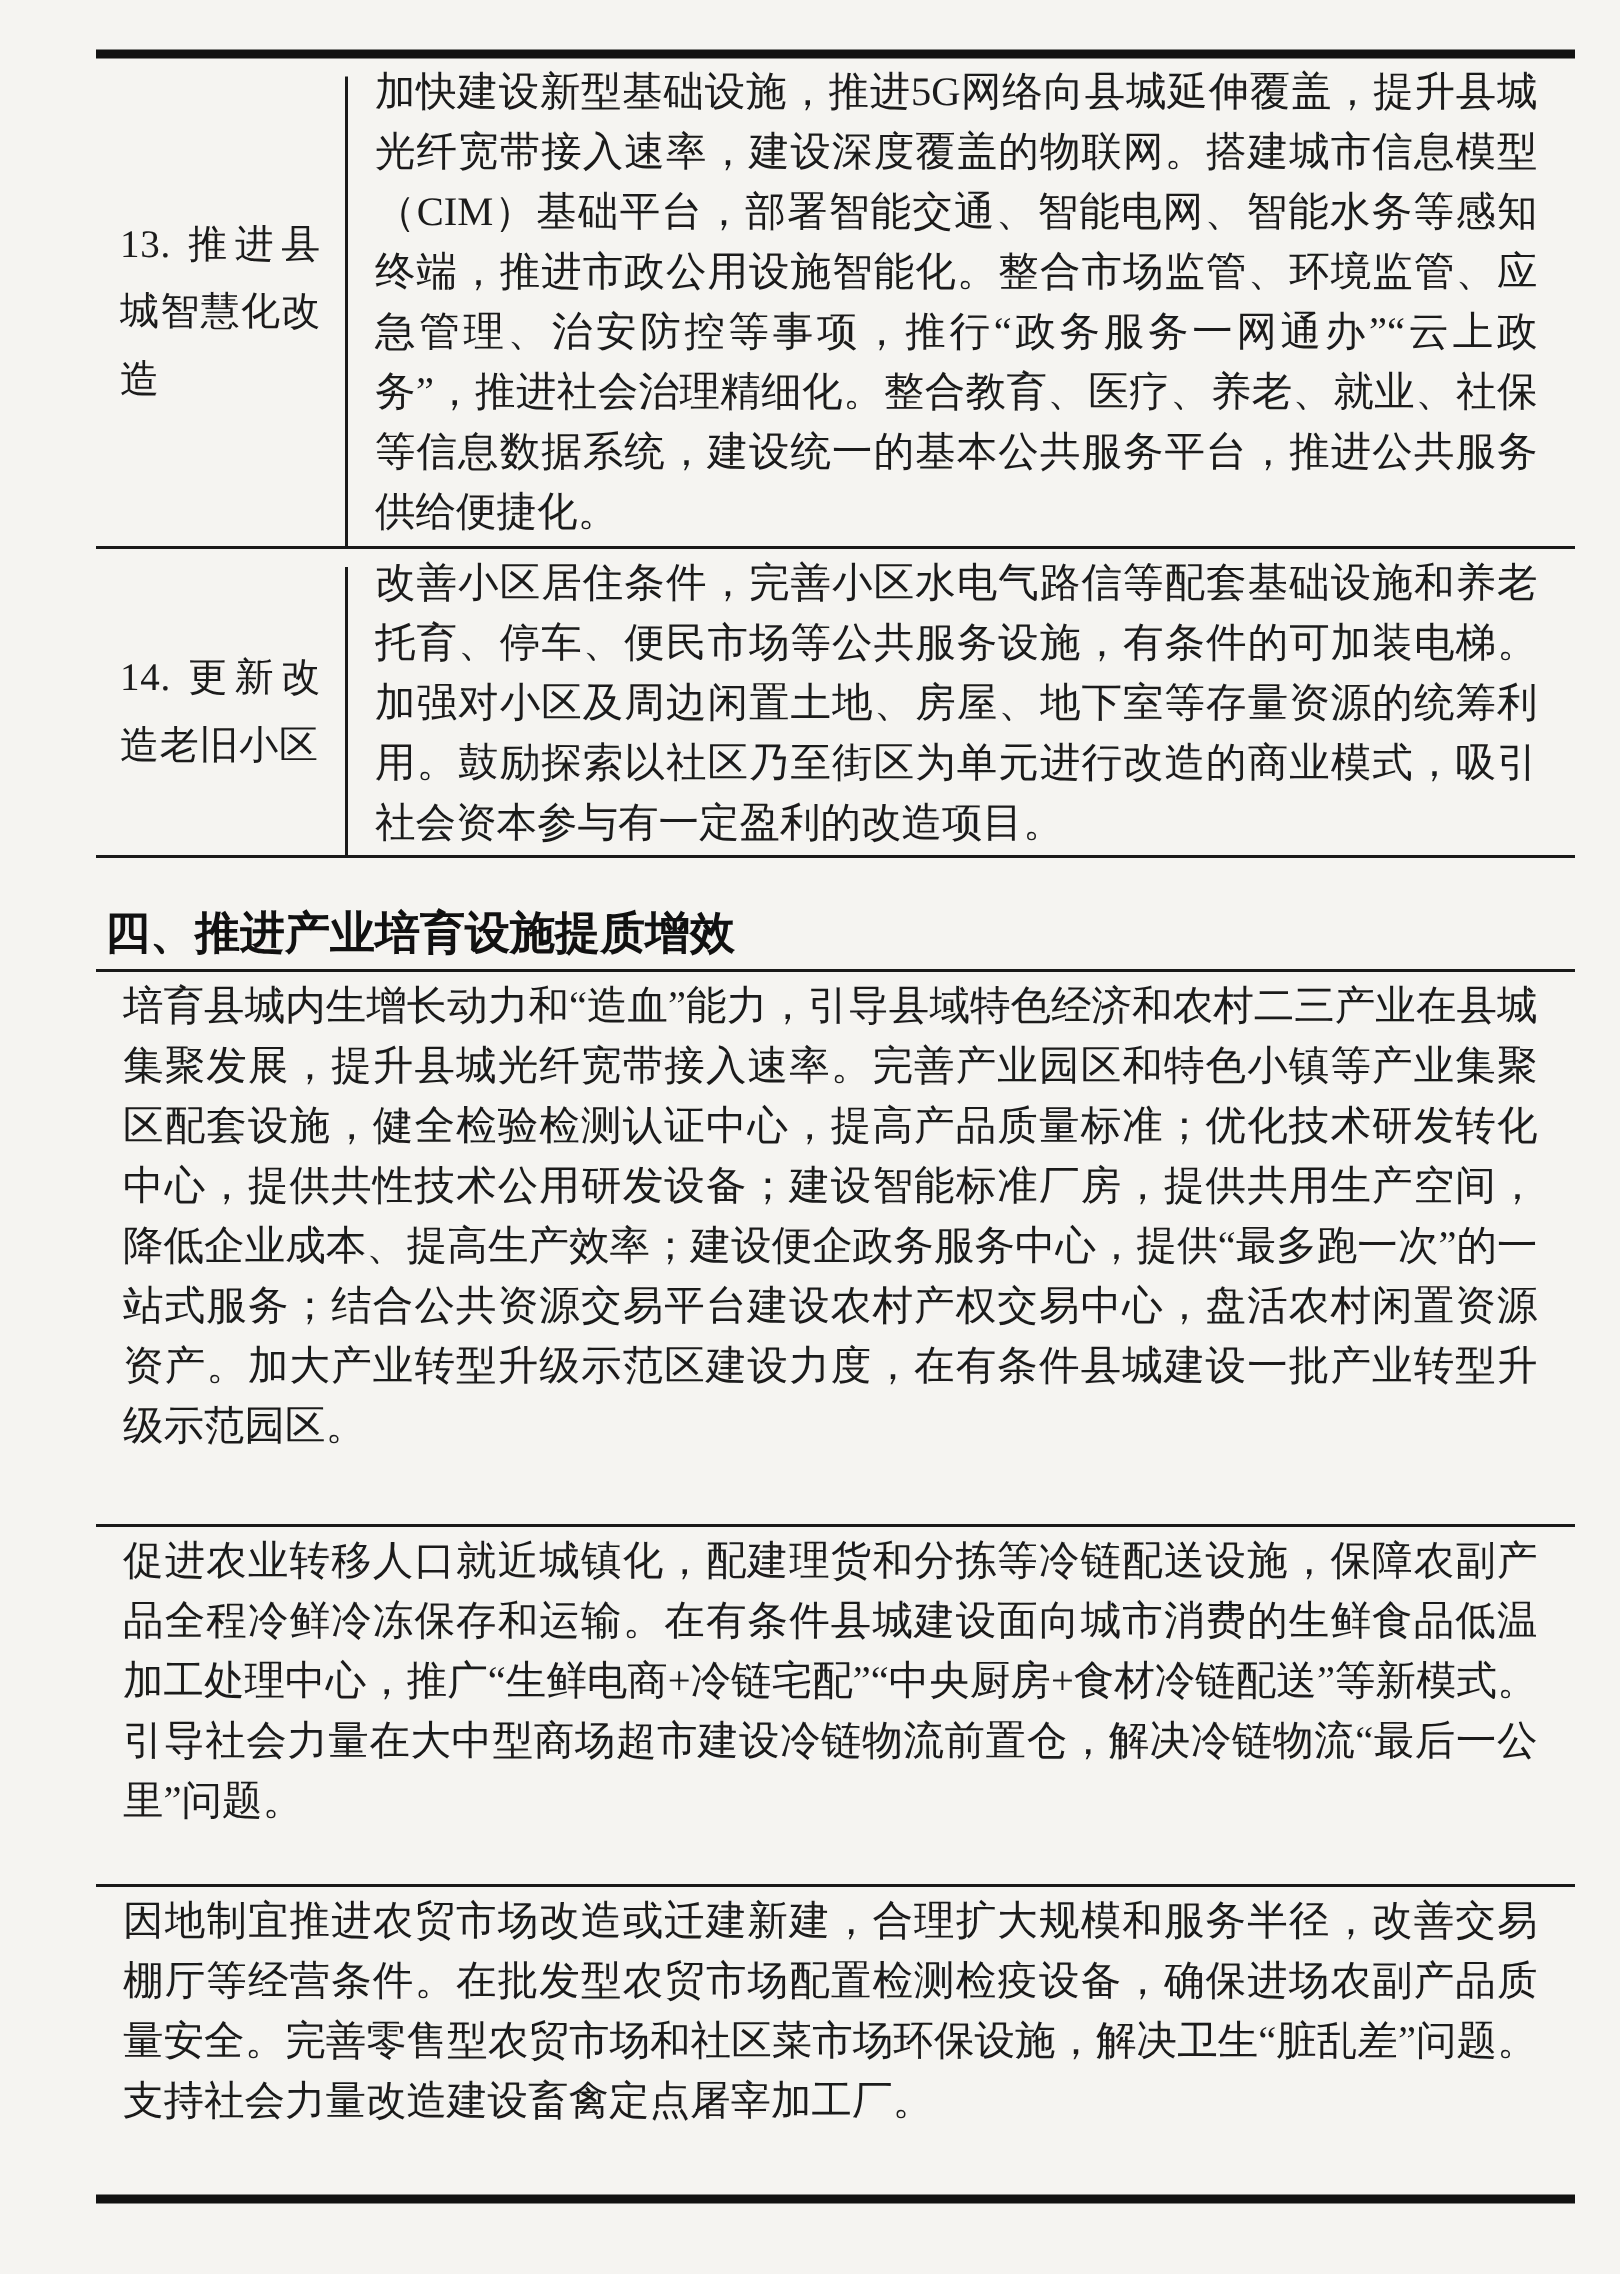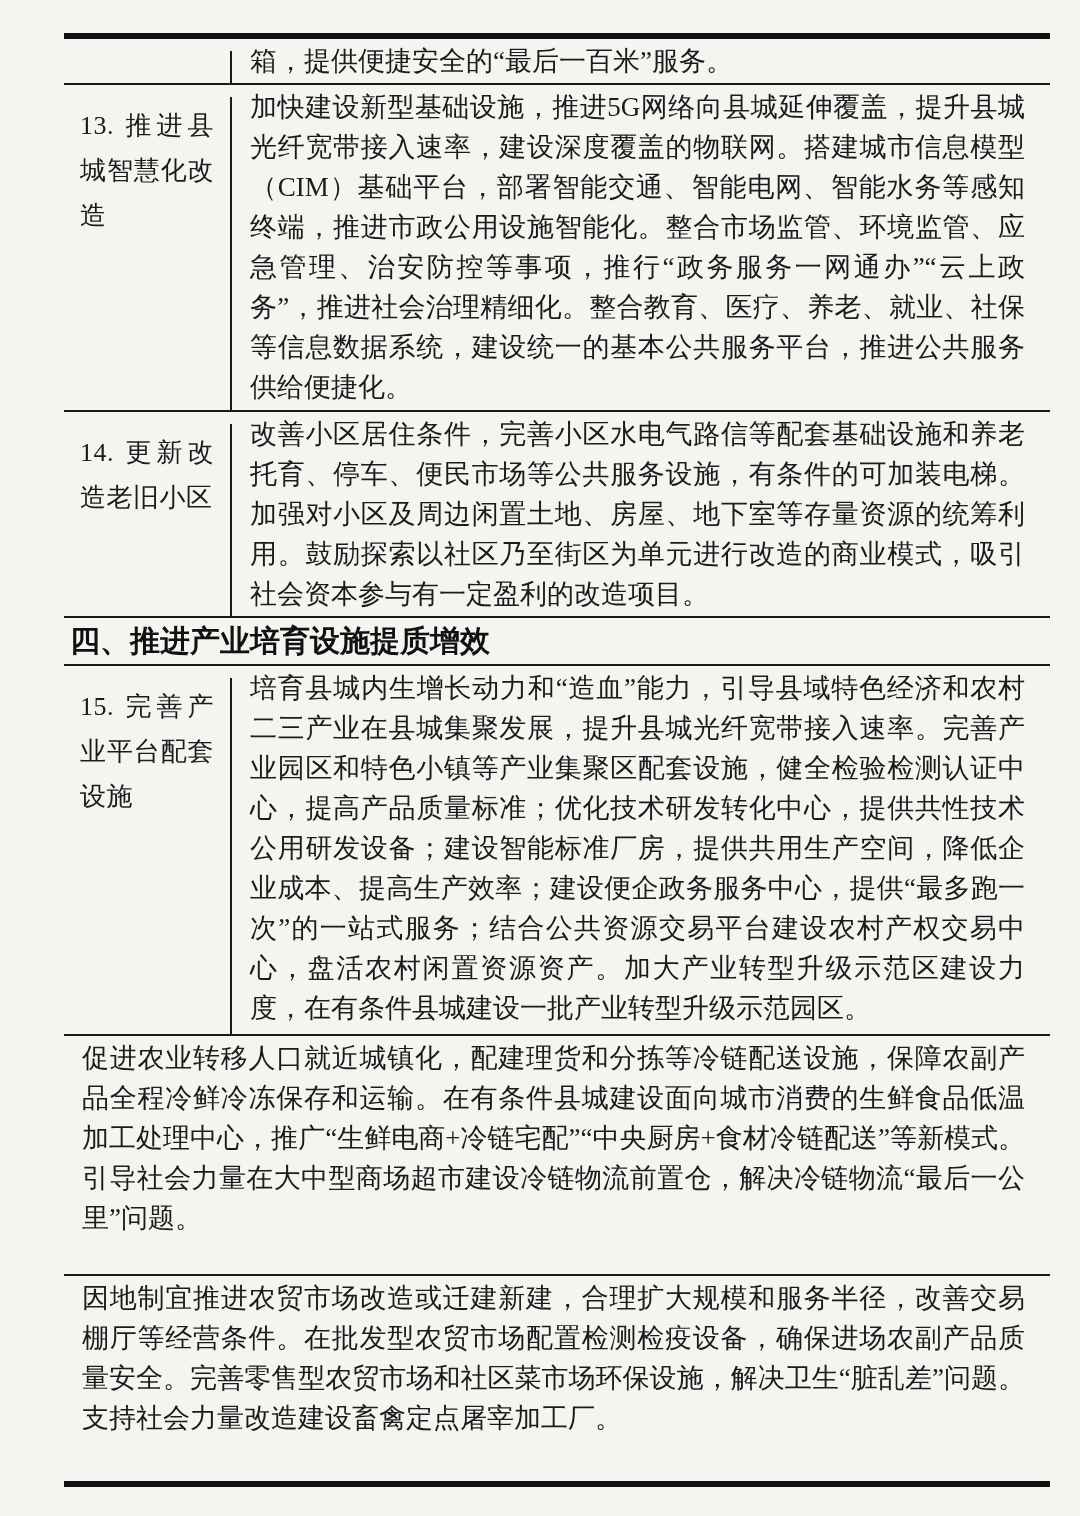--- a/index.html
+++ b/index.html
@@ -30,21 +30,21 @@
   }
   .row:last-child {
     border-bottom: none;
   }
   .label-cell {
     flex: 0 0 168px;
     width: 168px;
     border-right: 2px solid #1a1a1a;
     box-sizing: border-box;
     display: flex;
-    align-items: flex-start;
+    align-items: center;
     padding: 6px 16px;
     margin-top: 12px;
   }
   .label-text {
     width: 100%;
     font-size: 26px;
     line-height: 45px;
     text-align: justify;
     text-justify: inter-character;
     letter-spacing: 0.5px;
@@ -67,38 +67,30 @@
     font-family: "Liberation Sans", "DejaVu Sans", sans-serif;
     font-weight: bold;
     font-size: 30px;
     line-height: 40px;
     color: #111111;
   }
   
   .r0 { min-height: 42px; }
   .r1 { min-height: 327px; }
   .r2 { min-height: 201px; }
-  .r3 { min-height: 48px; }
+  .r3 { min-height: 48px; margin-top: 28px; }
   .r4 { min-height: 370px; }
   .r5 { min-height: 240px; }
   .r6 { min-height: 205px; }
 </style>
 </head>
 <body>
 
 <div class="doc-table">
 
-  <div class="row r0">
-    <div class="label-cell">
-      <div class="label-text"></div>
-    </div>
-    <div class="body-cell">
-      <div class="body-text">箱，提供便捷安全的“最后一百米”服务。</div>
-    </div>
-  </div>
 
   <div class="row r1">
     <div class="label-cell">
       <div class="label-text">13. 推进县城智慧化改造</div>
     </div>
     <div class="body-cell">
       <div class="body-text">加快建设新型基础设施，推进5G网络向县城延伸覆盖，提升县城光纤宽带接入速率，建设深度覆盖的物联网。搭建城市信息模型（CIM）基础平台，部署智能交通、智能电网、智能水务等感知终端，推进市政公用设施智能化。整合市场监管、环境监管、应急管理、治安防控等事项，推行“政务服务一网通办”“云上政务”，推进社会治理精细化。整合教育、医疗、养老、就业、社保等信息数据系统，建设统一的基本公共服务平台，推进公共服务供给便捷化。</div>
     </div>
   </div>
 
@@ -107,23 +99,20 @@
       <div class="label-text">14. 更新改造老旧小区</div>
     </div>
     <div class="body-cell">
       <div class="body-text">改善小区居住条件，完善小区水电气路信等配套基础设施和养老托育、停车、便民市场等公共服务设施，有条件的可加装电梯。加强对小区及周边闲置土地、房屋、地下室等存量资源的统筹利用。鼓励探索以社区乃至街区为单元进行改造的商业模式，吸引社会资本参与有一定盈利的改造项目。</div>
     </div>
   </div>
 
   <div class="row r3 section-row">四、推进产业培育设施提质增效</div>
 
   <div class="row r4">
-    <div class="label-cell">
-      <div class="label-text">15. 完善产业平台配套设施</div>
-    </div>
     <div class="body-cell">
       <div class="body-text">培育县城内生增长动力和“造血”能力，引导县域特色经济和农村二三产业在县城集聚发展，提升县城光纤宽带接入速率。完善产业园区和特色小镇等产业集聚区配套设施，健全检验检测认证中心，提高产品质量标准；优化技术研发转化中心，提供共性技术公用研发设备；建设智能标准厂房，提供共用生产空间，降低企业成本、提高生产效率；建设便企政务服务中心，提供“最多跑一次”的一站式服务；结合公共资源交易平台建设农村产权交易中心，盘活农村闲置资源资产。加大产业转型升级示范区建设力度，在有条件县城建设一批产业转型升级示范园区。</div>
     </div>
   </div>
 
   <div class="row r5">
     <div class="body-cell">
       <div class="body-text">促进农业转移人口就近城镇化，配建理货和分拣等冷链配送设施，保障农副产品全程冷鲜冷冻保存和运输。在有条件县城建设面向城市消费的生鲜食品低温加工处理中心，推广“生鲜电商+冷链宅配”“中央厨房+食材冷链配送”等新模式。引导社会力量在大中型商场超市建设冷链物流前置仓，解决冷链物流“最后一公里”问题。</div>
     </div>
   </div>

